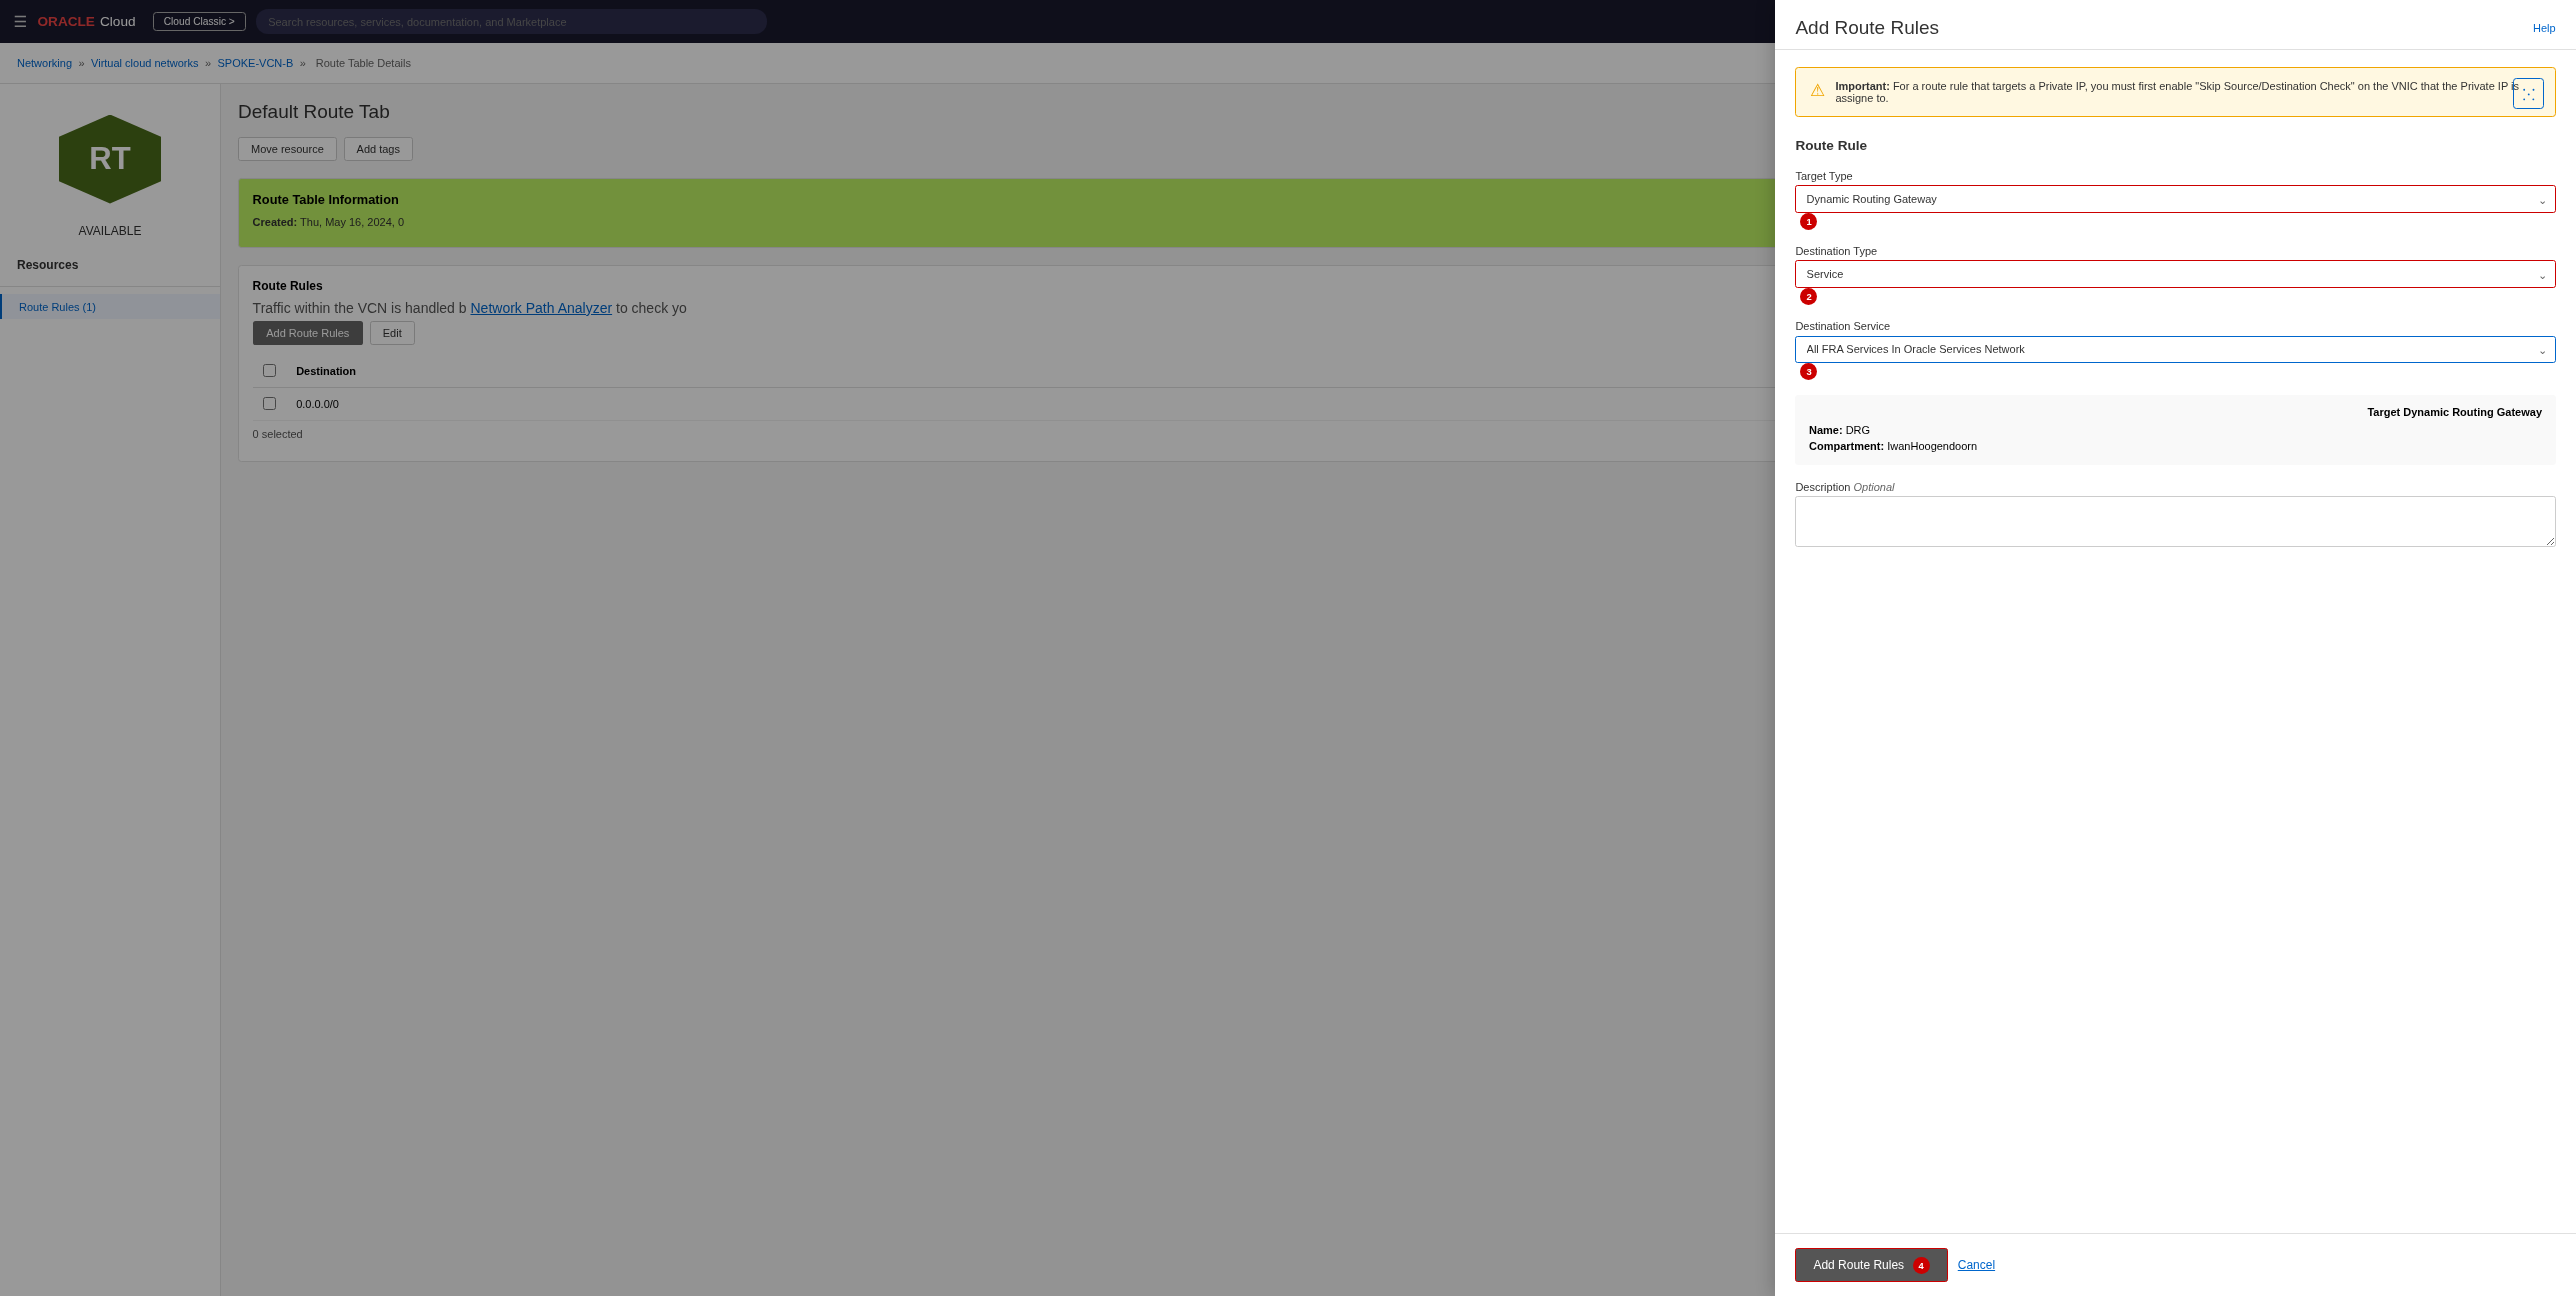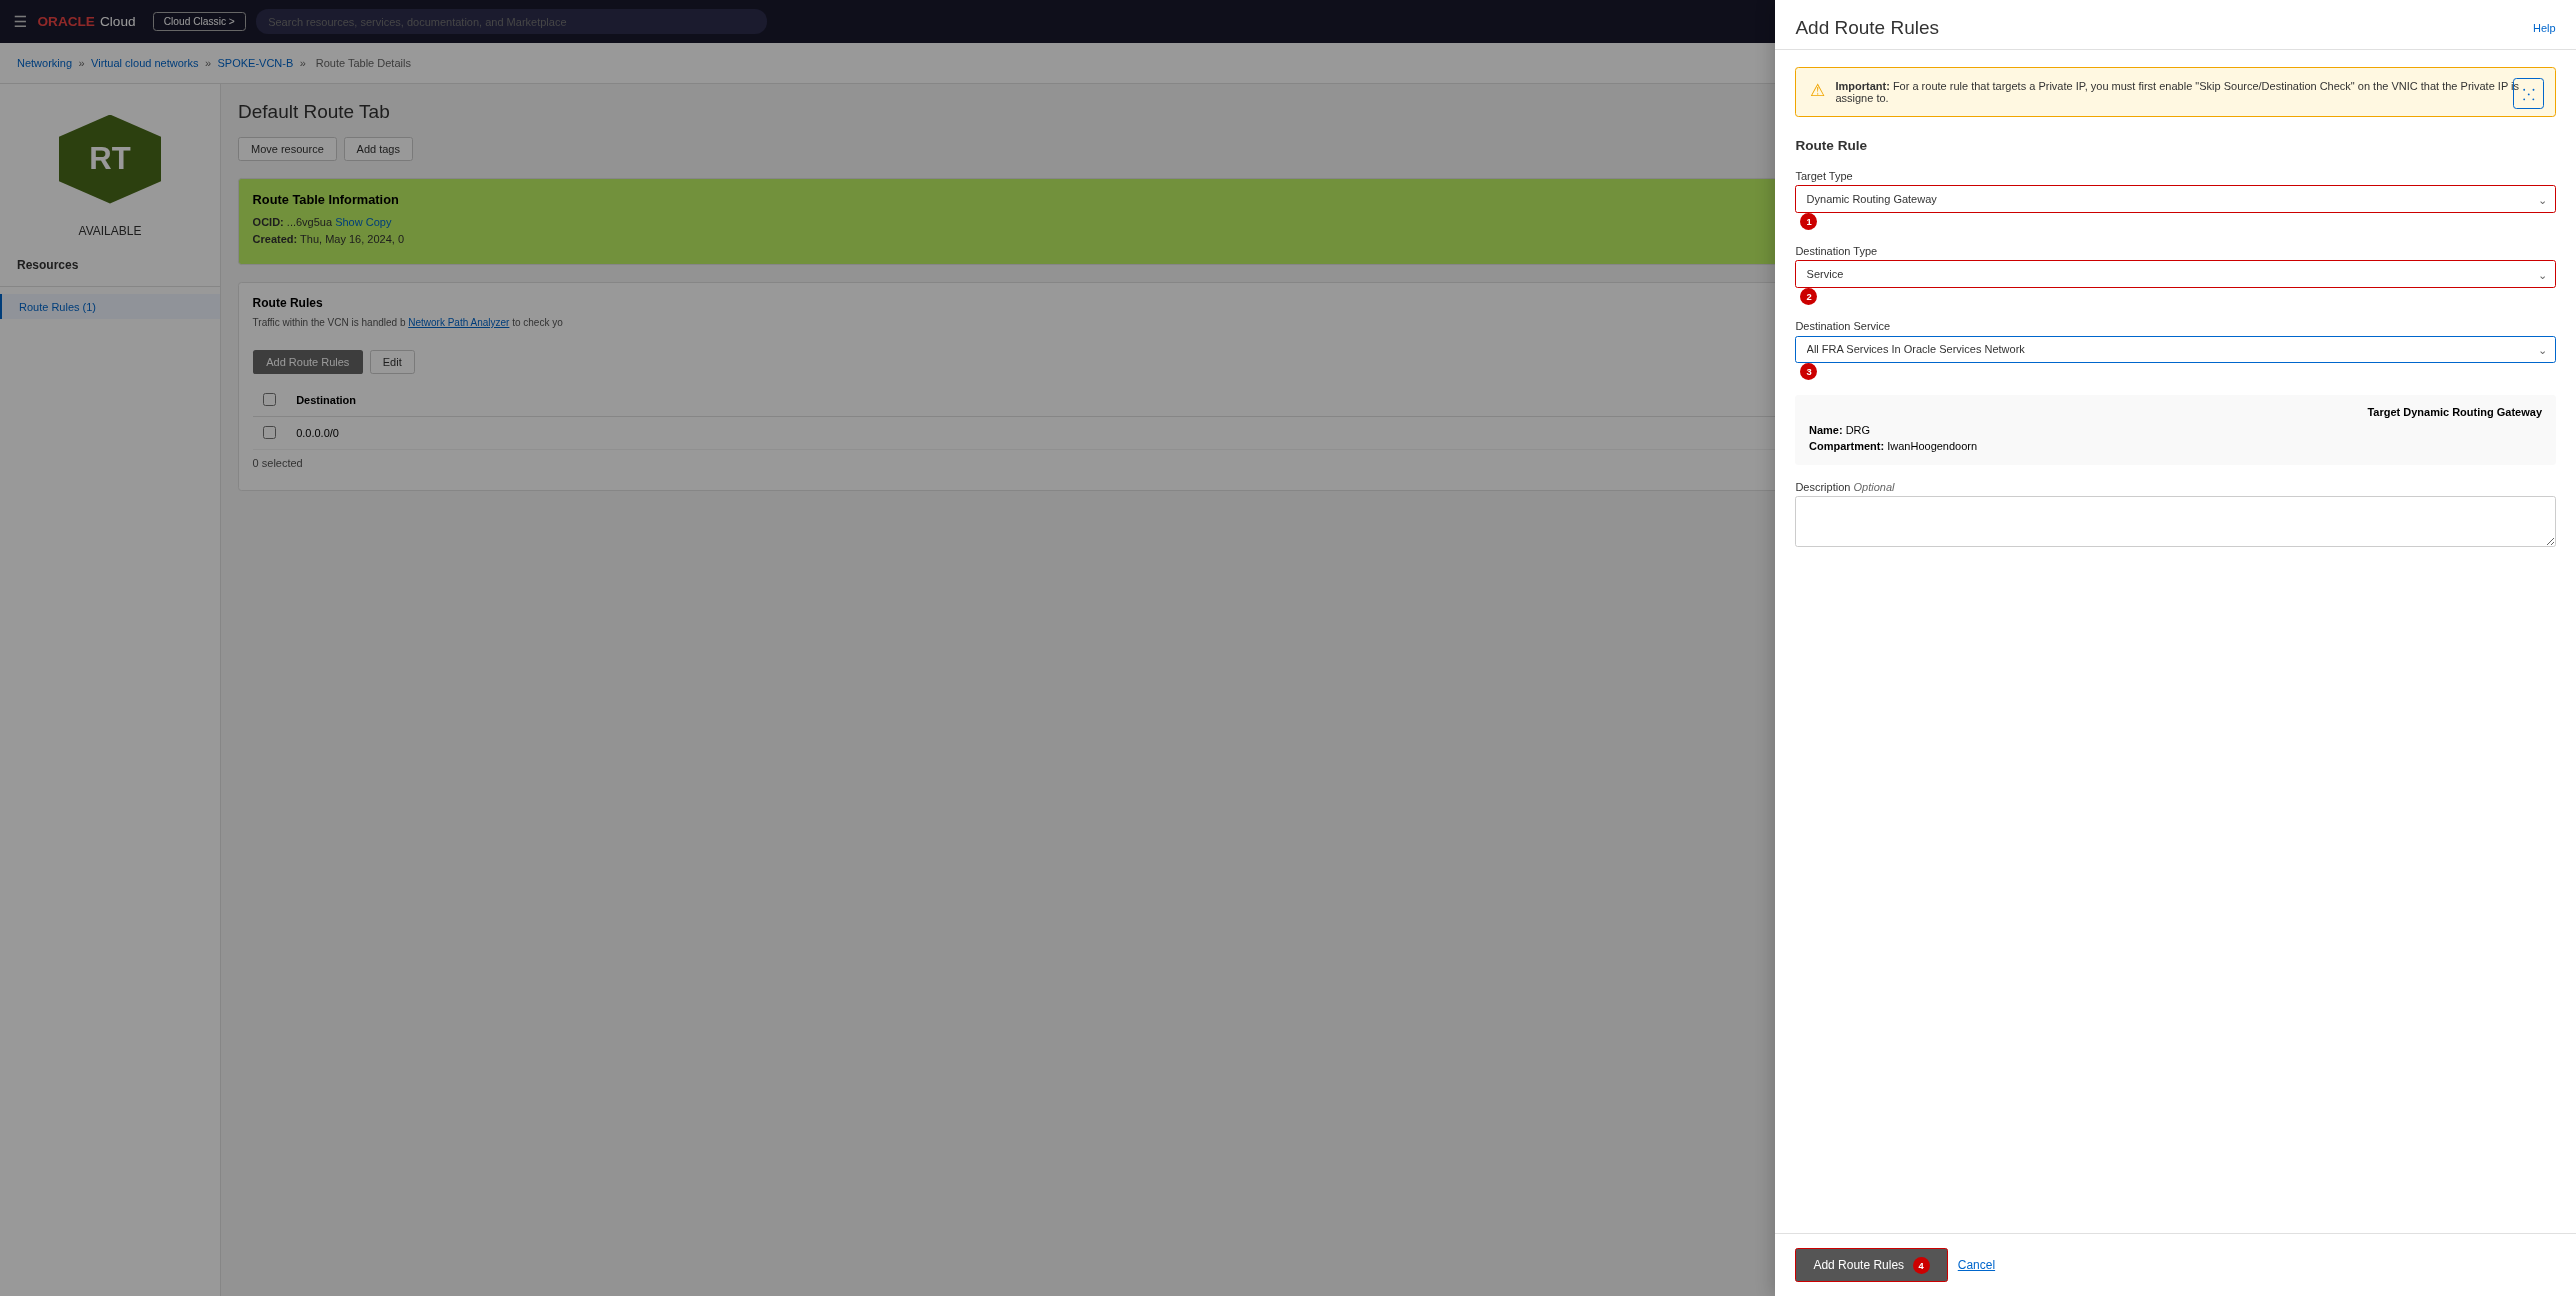--- a/index.html
+++ b/index.html
@@ -59,21 +59,21 @@
       padding: 5.1px 12px; border: 0.9px solid #ccc; background: #fff;
       cursor: pointer; font-size: 11px; border-radius: 2.6px; color: #333;
     }
     .info-section { border: 0.9px solid #e0e0e0; background: #bef264; padding: 13.6px; margin-bottom: 17px; border-radius: 3.4px; }
     .info-section-title { font-size: 12.8px; font-weight: 600; margin-bottom: 8.5px; }
     .info-row { font-size: 11px; margin-bottom: 5.1px; color: #333; }
     .info-row a { color: #0066cc; text-decoration: none; }
 
     .route-rules-section { background: #fff; border: 0.9px solid #e0e0e0; border-radius: 3.4px; padding: 13.6px; }
     .route-rules-title { font-size: 12px; font-weight: 700; margin-bottom: 6.8px; }
-    .route-rules-desc { font-size: 10px; color: #555; margin-bottom: 22px; }
+    .route-rules-desc { font-size: 14px; color: #555; margin-bottom: 5px; }
     .route-rules-desc a { color: #0066cc; }
     .btn-primary {
       padding: 6px 13.6px; background: #666; color: #fff; border: none;
       cursor: pointer; font-size: 11px; border-radius: 2.6px;
     }
     .table-actions { display: flex; gap: 6.8px; margin-bottom: 10.2px; }
     table { width: 100%; border-collapse: collapse; }
     th { text-align: left; padding: 8.5px 10.2px; font-size: 11px; font-weight: 600; border-bottom: 1.7px solid #e0e0e0; }
     td { padding: 8.5px 10.2px; font-size: 11px; border-bottom: 0.9px solid #f0f0f0; }
     .checkbox-cell { width: 25.6px; }
@@ -216,26 +216,20 @@
 
   <div class="content-area">
     <h1 class="page-title">Default Route Tab</h1>
     <div class="action-bar">
       <button class="btn-outline">Move resource</button>
       <button class="btn-outline">Add tags</button>
     </div>
 
     <div class="info-section">
       <div class="info-section-title">Route Table Information</div>
-      <div class="info-row">
-        <strong>OCID:</strong>
-        <span>...6vg5ua</span>
-        <a href="#">Show</a>
-        <a href="#">Copy</a>
-      </div>
       <div class="info-row">
         <strong>Created:</strong>
         <span>Thu, May 16, 2024, 0</span>
       </div>
     </div>
 
     <div class="route-rules-section">
       <h2 class="route-rules-title">Route Rules</h2>
       <p class="route-rules-desc">
         <span>Traffic within the VCN is handled b</span>

